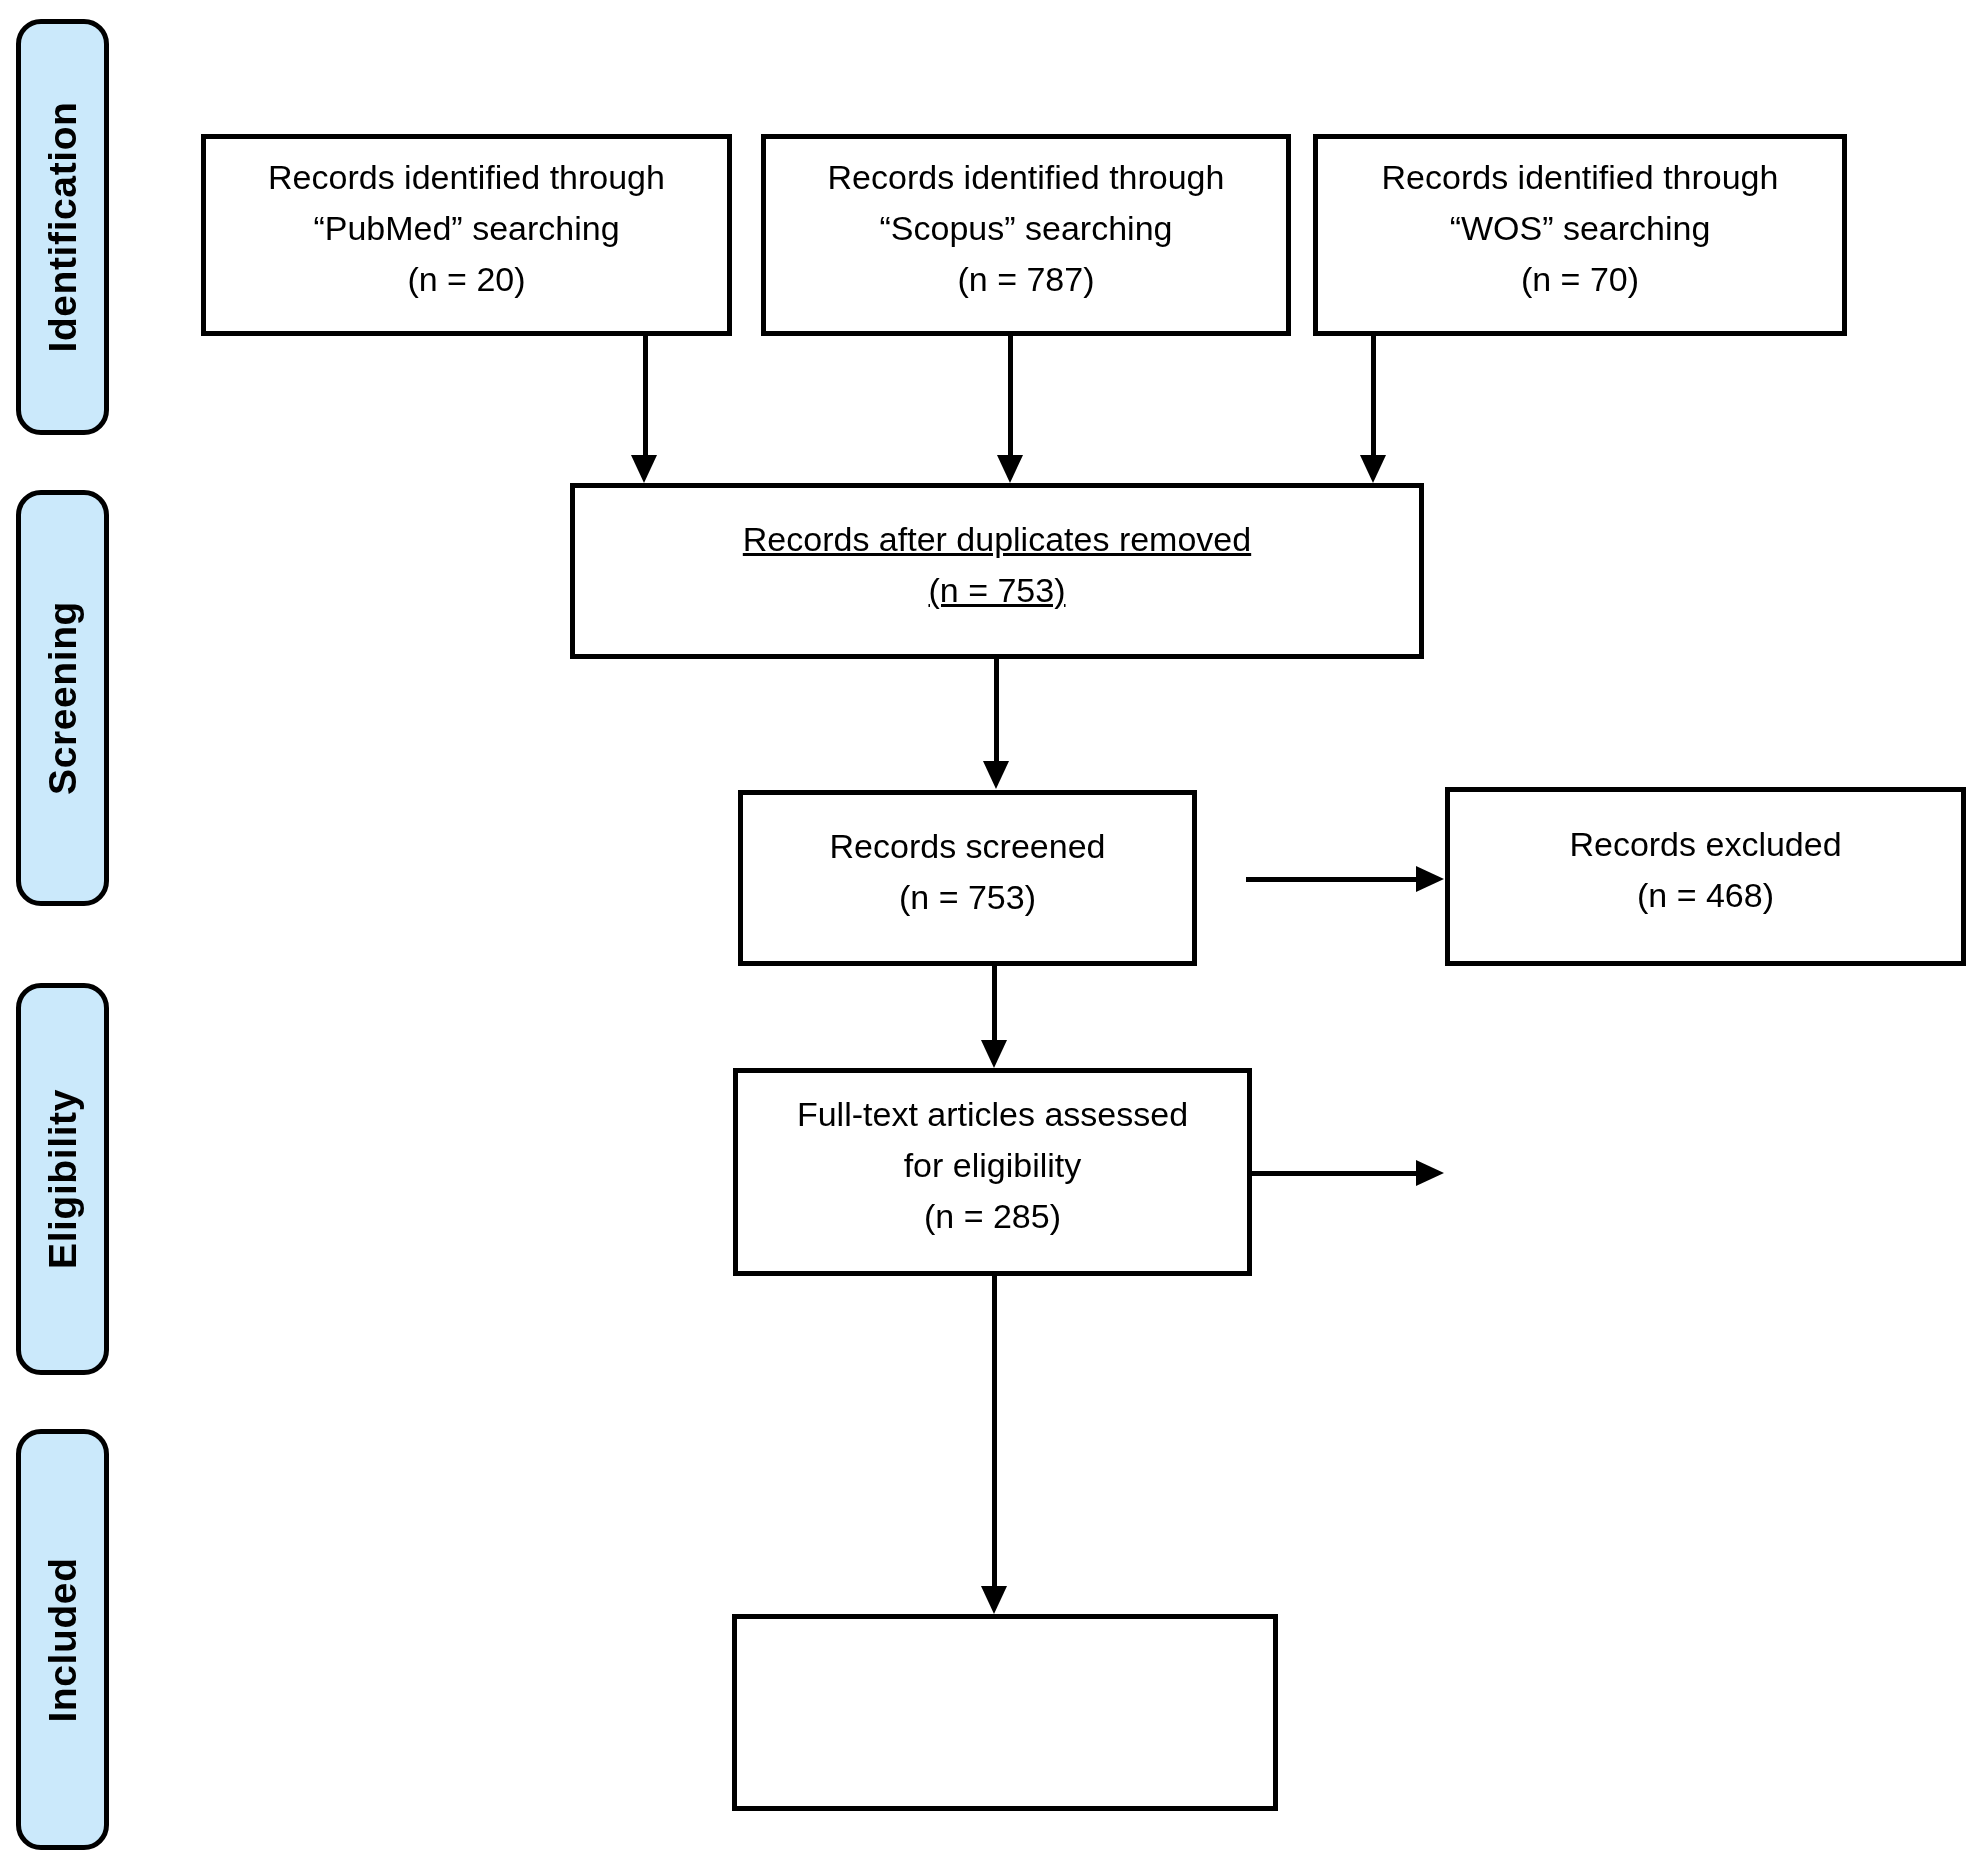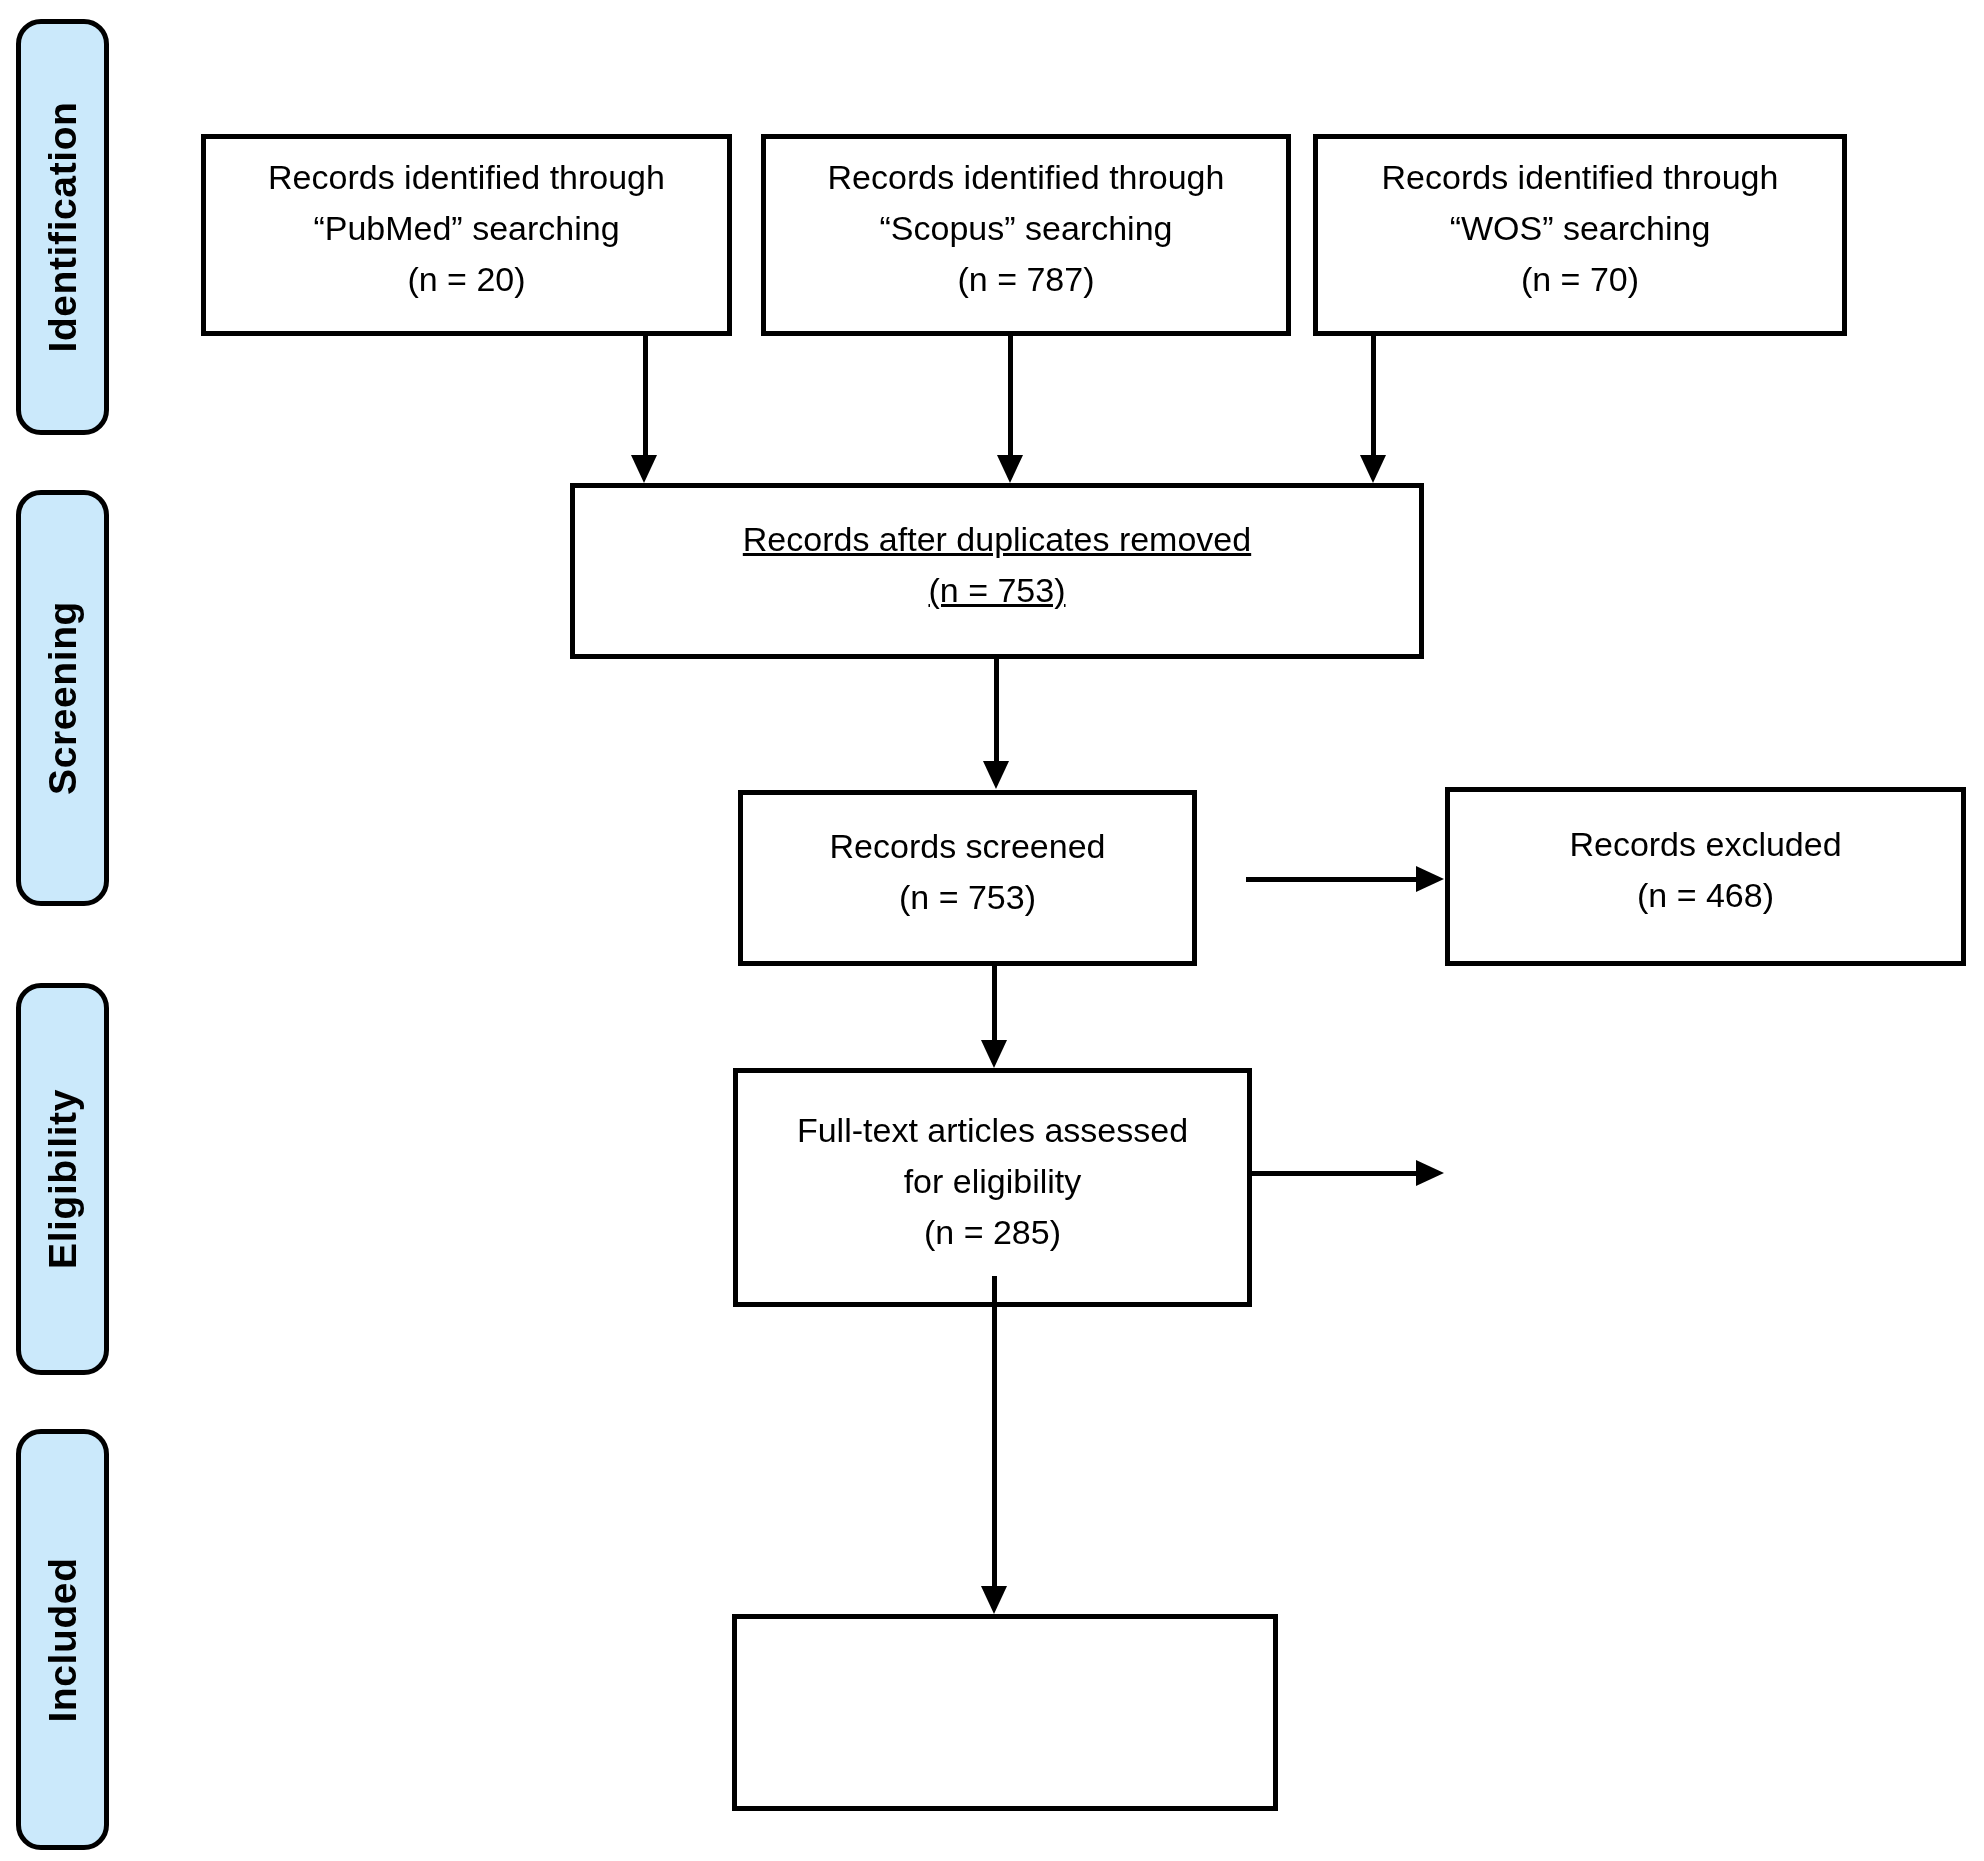--- a/index.html
+++ b/index.html
@@ -92,21 +92,21 @@
 (n = 70)</div>
 
   <div class="box" style="left:570px;top:483px;width:854px;height:176px;text-decoration:underline;">Records after duplicates removed
 (n = 753)</div>
 
   <div class="box" style="left:702px;top:790px;width:459px;height:176px;margin-left:36px;">Records screened
 (n = 753)</div>
   <div class="box" style="left:1445px;top:787px;width:521px;height:179px;">Records excluded
 (n = 468)</div>
 
-  <div class="box" style="left:733px;top:1068px;width:519px;height:239px;">Full-text articles assessed
+  <div class="box" style="left:733px;top:1068px;width:519px;height:208px;">Full-text articles assessed
 for eligibility
 (n = 285)</div>
 
   <div class="box" style="left:732px;top:1614px;width:546px;height:197px;"></div>
 
   <div class="vline" style="left:643px;top:336px;height:121px;"></div>
   <div class="head-down" style="left:631px;top:455px;"></div>
 
   <div class="vline" style="left:1008px;top:336px;height:121px;"></div>
   <div class="head-down" style="left:997px;top:455px;"></div>

